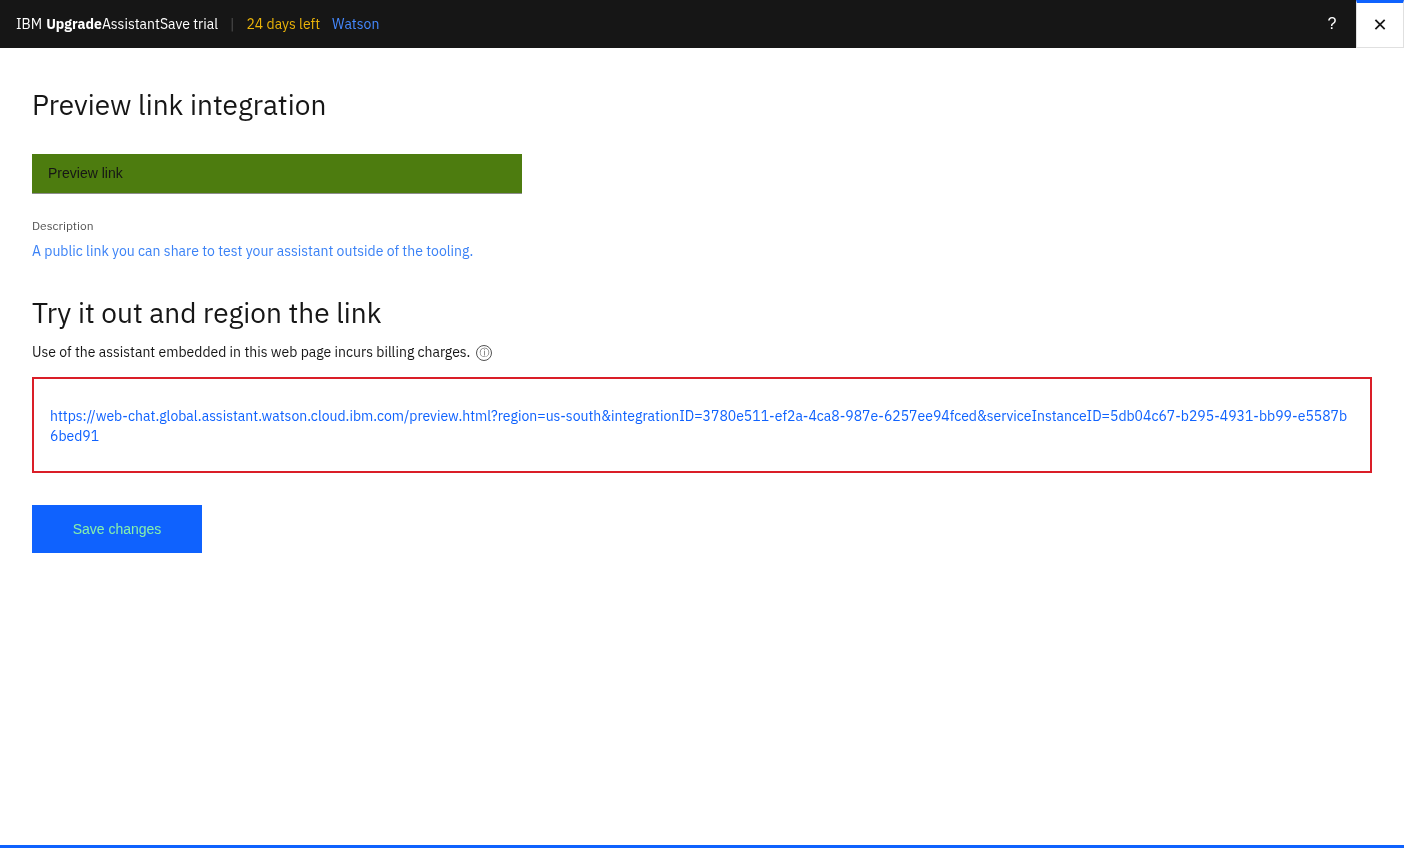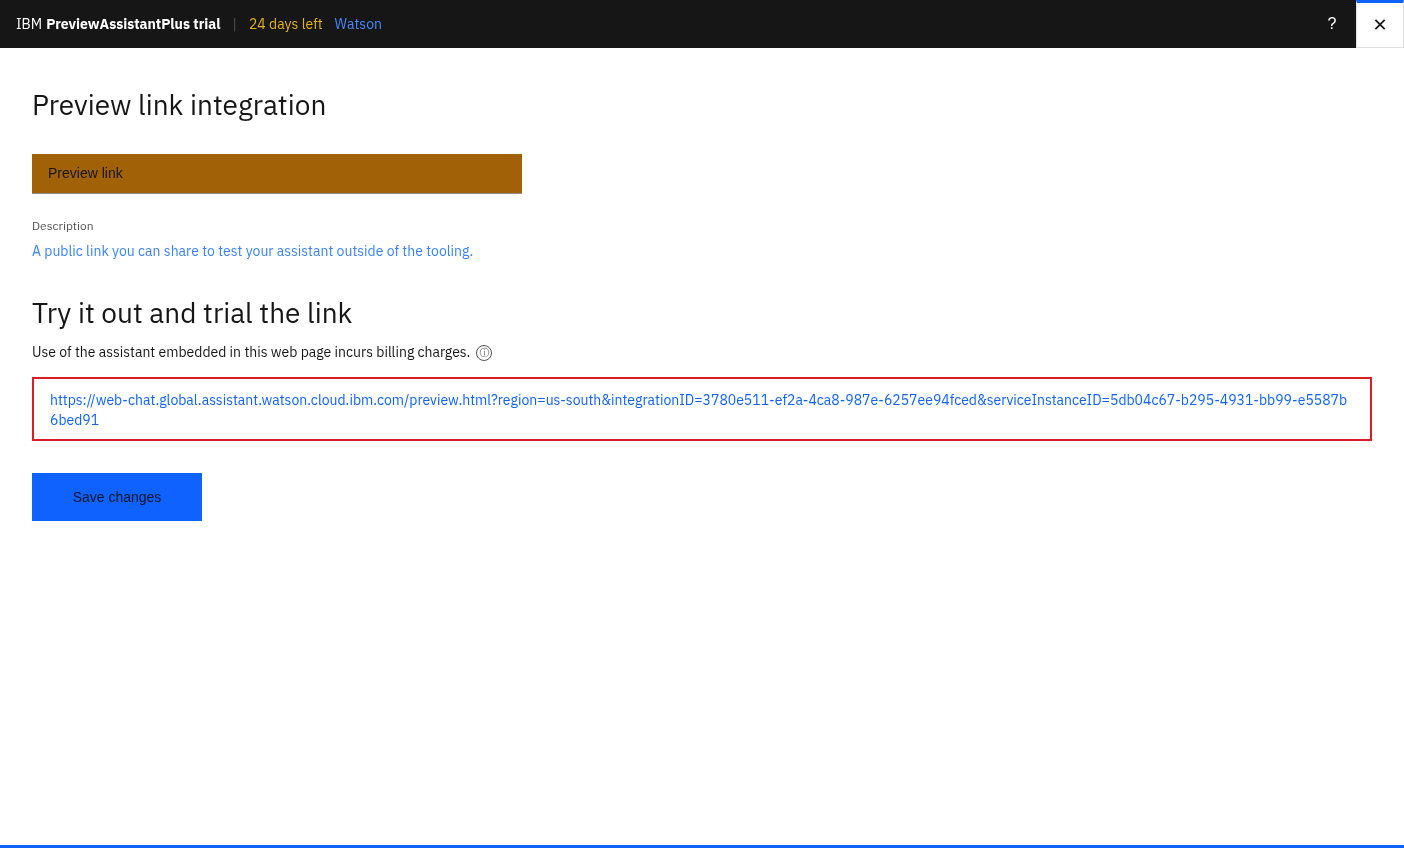--- a/index.html
+++ b/index.html
@@ -38,21 +38,21 @@
     .topbar-brand .brand-ibm {
       font-weight: 400;
       margin-right: 4px;
     }
 
     .topbar-brand .brand-watson {
       font-weight: 700;
     }
 
     .topbar-brand .brand-assistant {
-      font-weight: 700;
+      font-weight: 400;
     }
 
     .topbar-separator {
       color: #525252;
       margin: 0 12px;
       font-size: 14px;
     }
 
     .topbar-trial-info {
       font-size: 14px;
@@ -133,21 +133,21 @@
       color: #525252;
       margin-bottom: 8px;
     }
 
     .form-input {
       width: 490px;
       height: 40px;
       padding: 0 16px;
       border: none;
       border-bottom: 1px solid #8d8d8d;
-      background: #a16207;
+      background: #4d7c0f;
       font-size: 14px;
       color: #161616;
       outline: none;
     }
 
     .description-section {
       margin-bottom: 32px;
     }
 
     .description-label {
@@ -187,38 +187,38 @@
       border: 1px solid #525252;
       border-radius: 50%;
       font-size: 10px;
       color: #525252;
       cursor: pointer;
     }
 
     
     .link-box {
       border: 2px solid #da1e28;
-      padding: 10px 16px;
+      padding: 26px 16px;
       margin-bottom: 32px;
       max-width: 1340px;
       width: calc(1404px - 64px);
     }
 
     .link-url {
       color: #0f62fe;
       font-size: 14px;
       word-break: break-all;
       text-decoration: none;
       cursor: pointer;
     }
 
     
     .save-btn {
       background: #0f62fe;
-      color: #0f172a;
+      color: #86efac;
       border: none;
       padding: 14px 24px;
       font-size: 14px;
       cursor: pointer;
       min-width: 170px;
       height: 48px;
       font-weight: 400;
     }
 
     
@@ -230,23 +230,23 @@
       height: 3px;
       background: #0f62fe;
     }
   </style>
 </head>
 <body>
 
 <nav class="topbar">
   <div class="topbar-brand">
     <span class="brand-ibm">IBM</span>
-    <span class="brand-watson">Preview</span>
+    <span class="brand-watson">Upgrade</span>
     <span class="brand-assistant"> Assistant</span>
-    <span class="brand-assistant"> Plus trial</span>
+    <span class="brand-assistant"> Save trial</span>
   </div>
   <span class="topbar-separator">|</span>
   <span class="topbar-trial-info">24 days left</span>
   <a class="topbar-upgrade">Watson</a>
   <div class="topbar-icons">
     <button class="topbar-icon-btn">
       <span>?</span>
     </button>
     <button class="topbar-icon-btn">
       <span>
@@ -275,21 +275,21 @@
     <input type="text" class="form-input" value="Preview link" style="">
   </div>
 
   
   <div class="description-section">
     <div class="description-label">Description</div>
     <p class="description-text">A public link you can share to test your assistant outside of the tooling.</p>
   </div>
 
   
-  <h2 class="section-title">Try it out and trial the link</h2>
+  <h2 class="section-title">Try it out and region the link</h2>
 
   
   <div class="billing-notice">
     <span>Use of the assistant embedded in this web page incurs billing charges.</span>
     <span class="info-icon" title="More information">ⓘ</span>
   </div>
 
   
   <div class="link-box">
     <a class="link-url">https://web-chat.global.assistant.watson.cloud.ibm.com/preview.html?region=us-south&amp;integrationID=3780e511-ef2a-4ca8-987e-6257ee94fced&amp;serviceInstanceID=5db04c67-b295-4931-bb99-e5587b6bed91</a>

